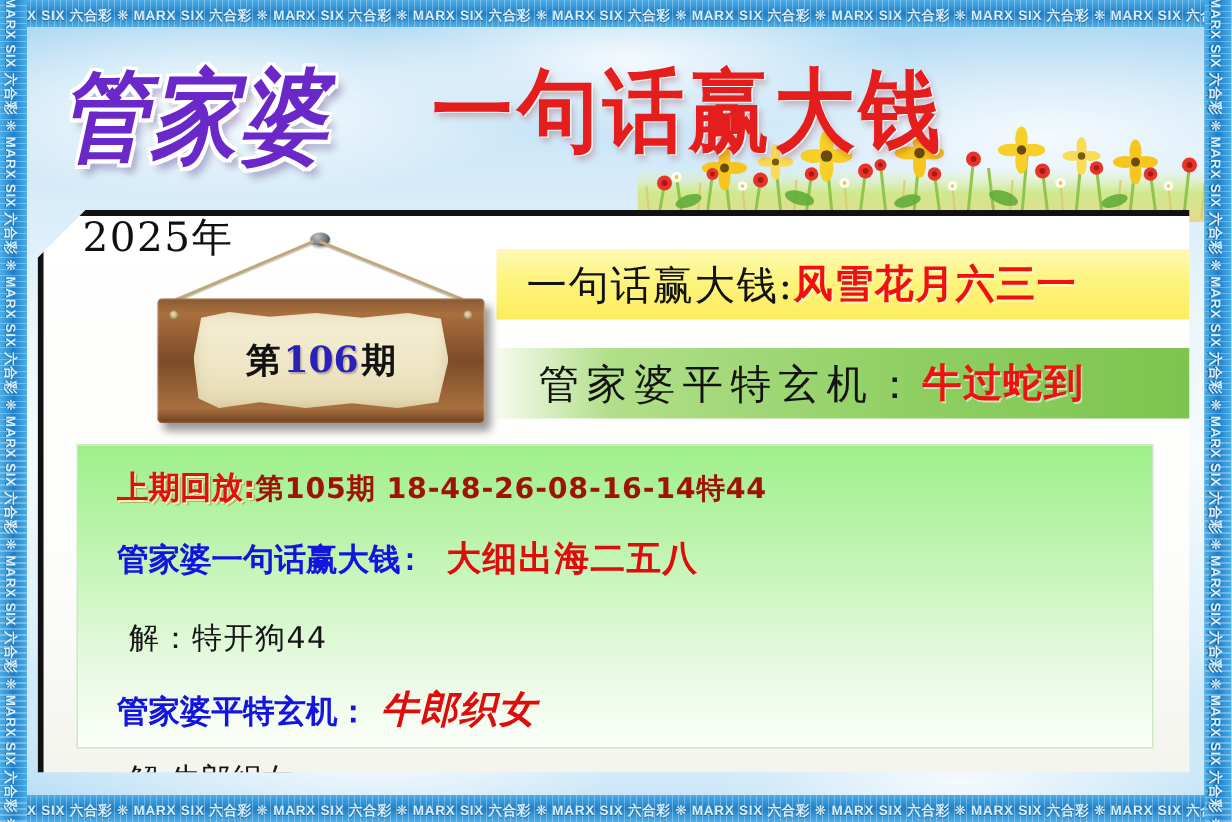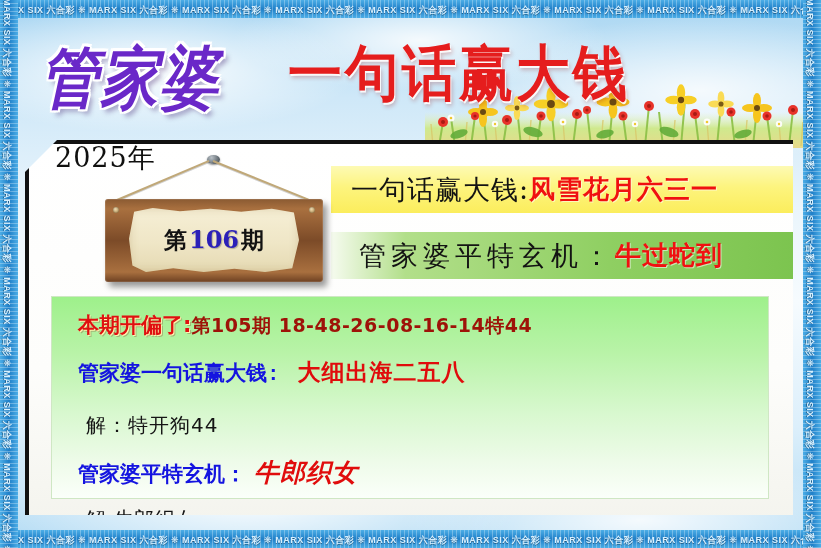--- a/index.html
+++ b/index.html
@@ -415,21 +415,21 @@
         <span class="val">风雪花月六三一</span>
       </div>
 
       <div class="ban ban-green">
         <span class="lbl">管家婆平特玄机：</span>
         <span class="val">牛过蛇到</span>
       </div>
 
       <div class="cbox">
         <div class="row r1">
-          <span class="k">本期开偏了:</span>
+          <span class="k">上期回放:</span>
           <span class="v">第105期 18-48-26-08-16-14特44</span>
         </div>
         <div class="row r2">
           <span class="k">管家婆一句话赢大钱:</span>
           <span class="v">大细出海二五八</span>
         </div>
         <div class="row r3">
           <span class="t">解：特开狗44</span>
         </div>
         <div class="row r4">

